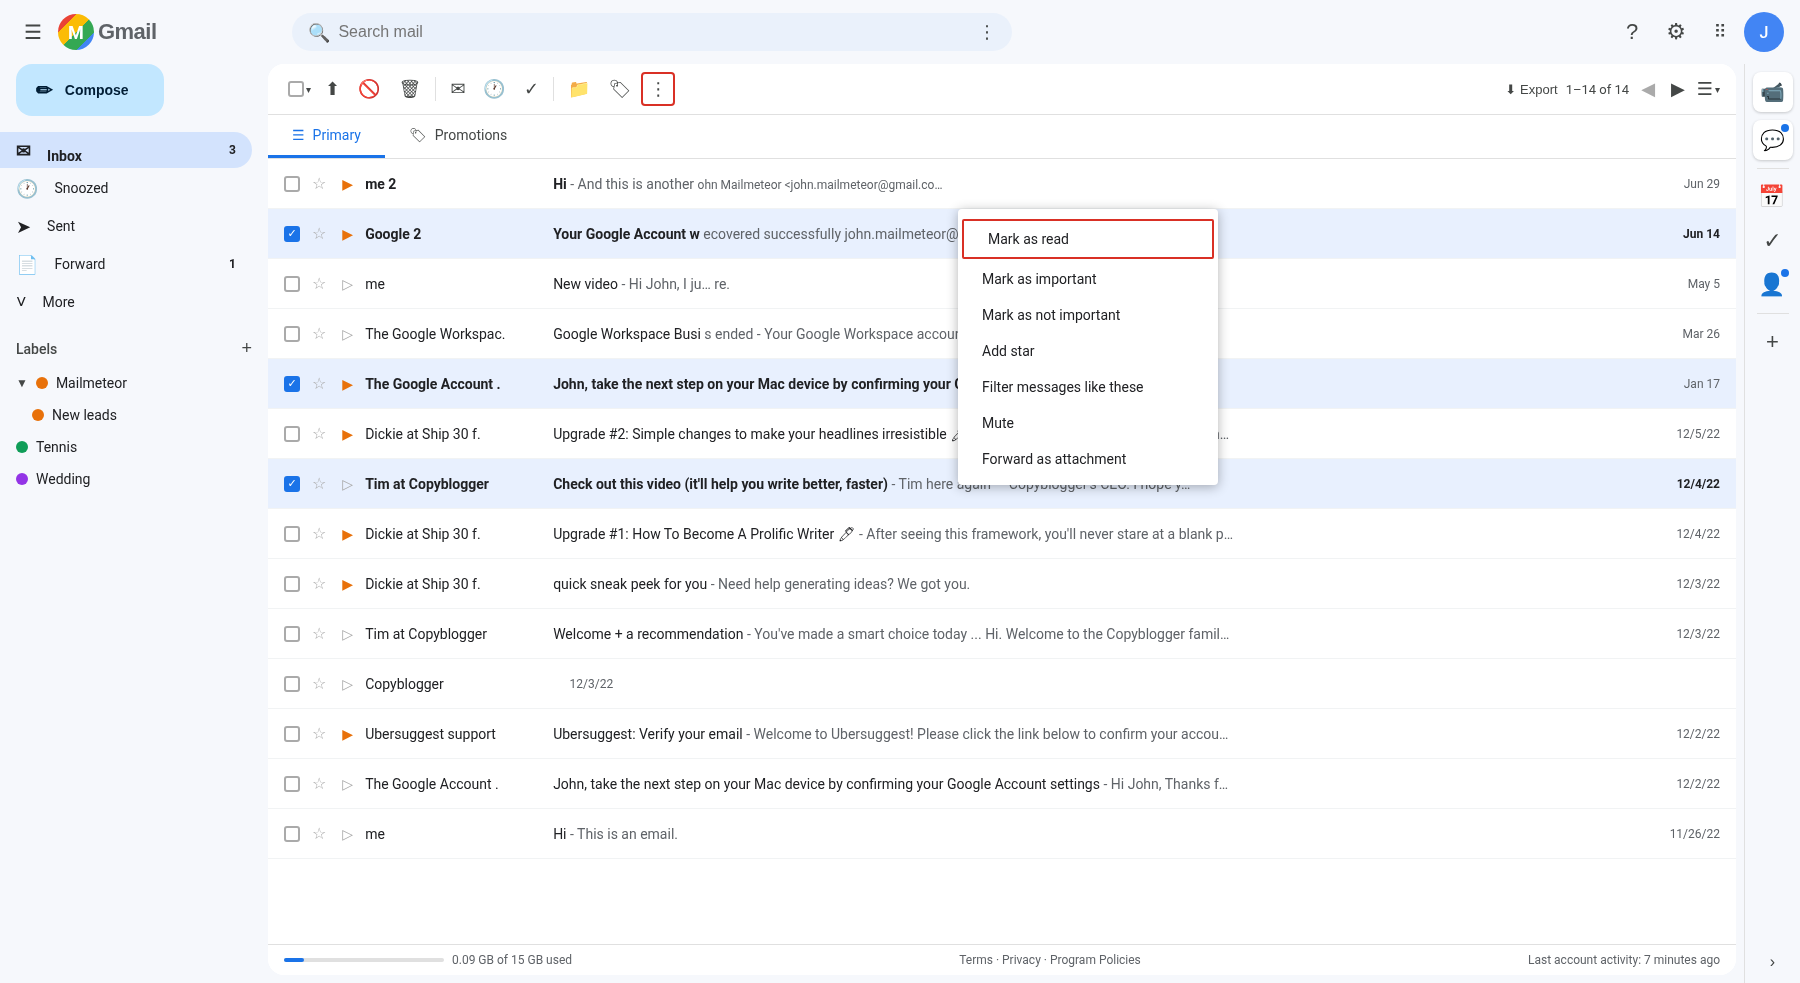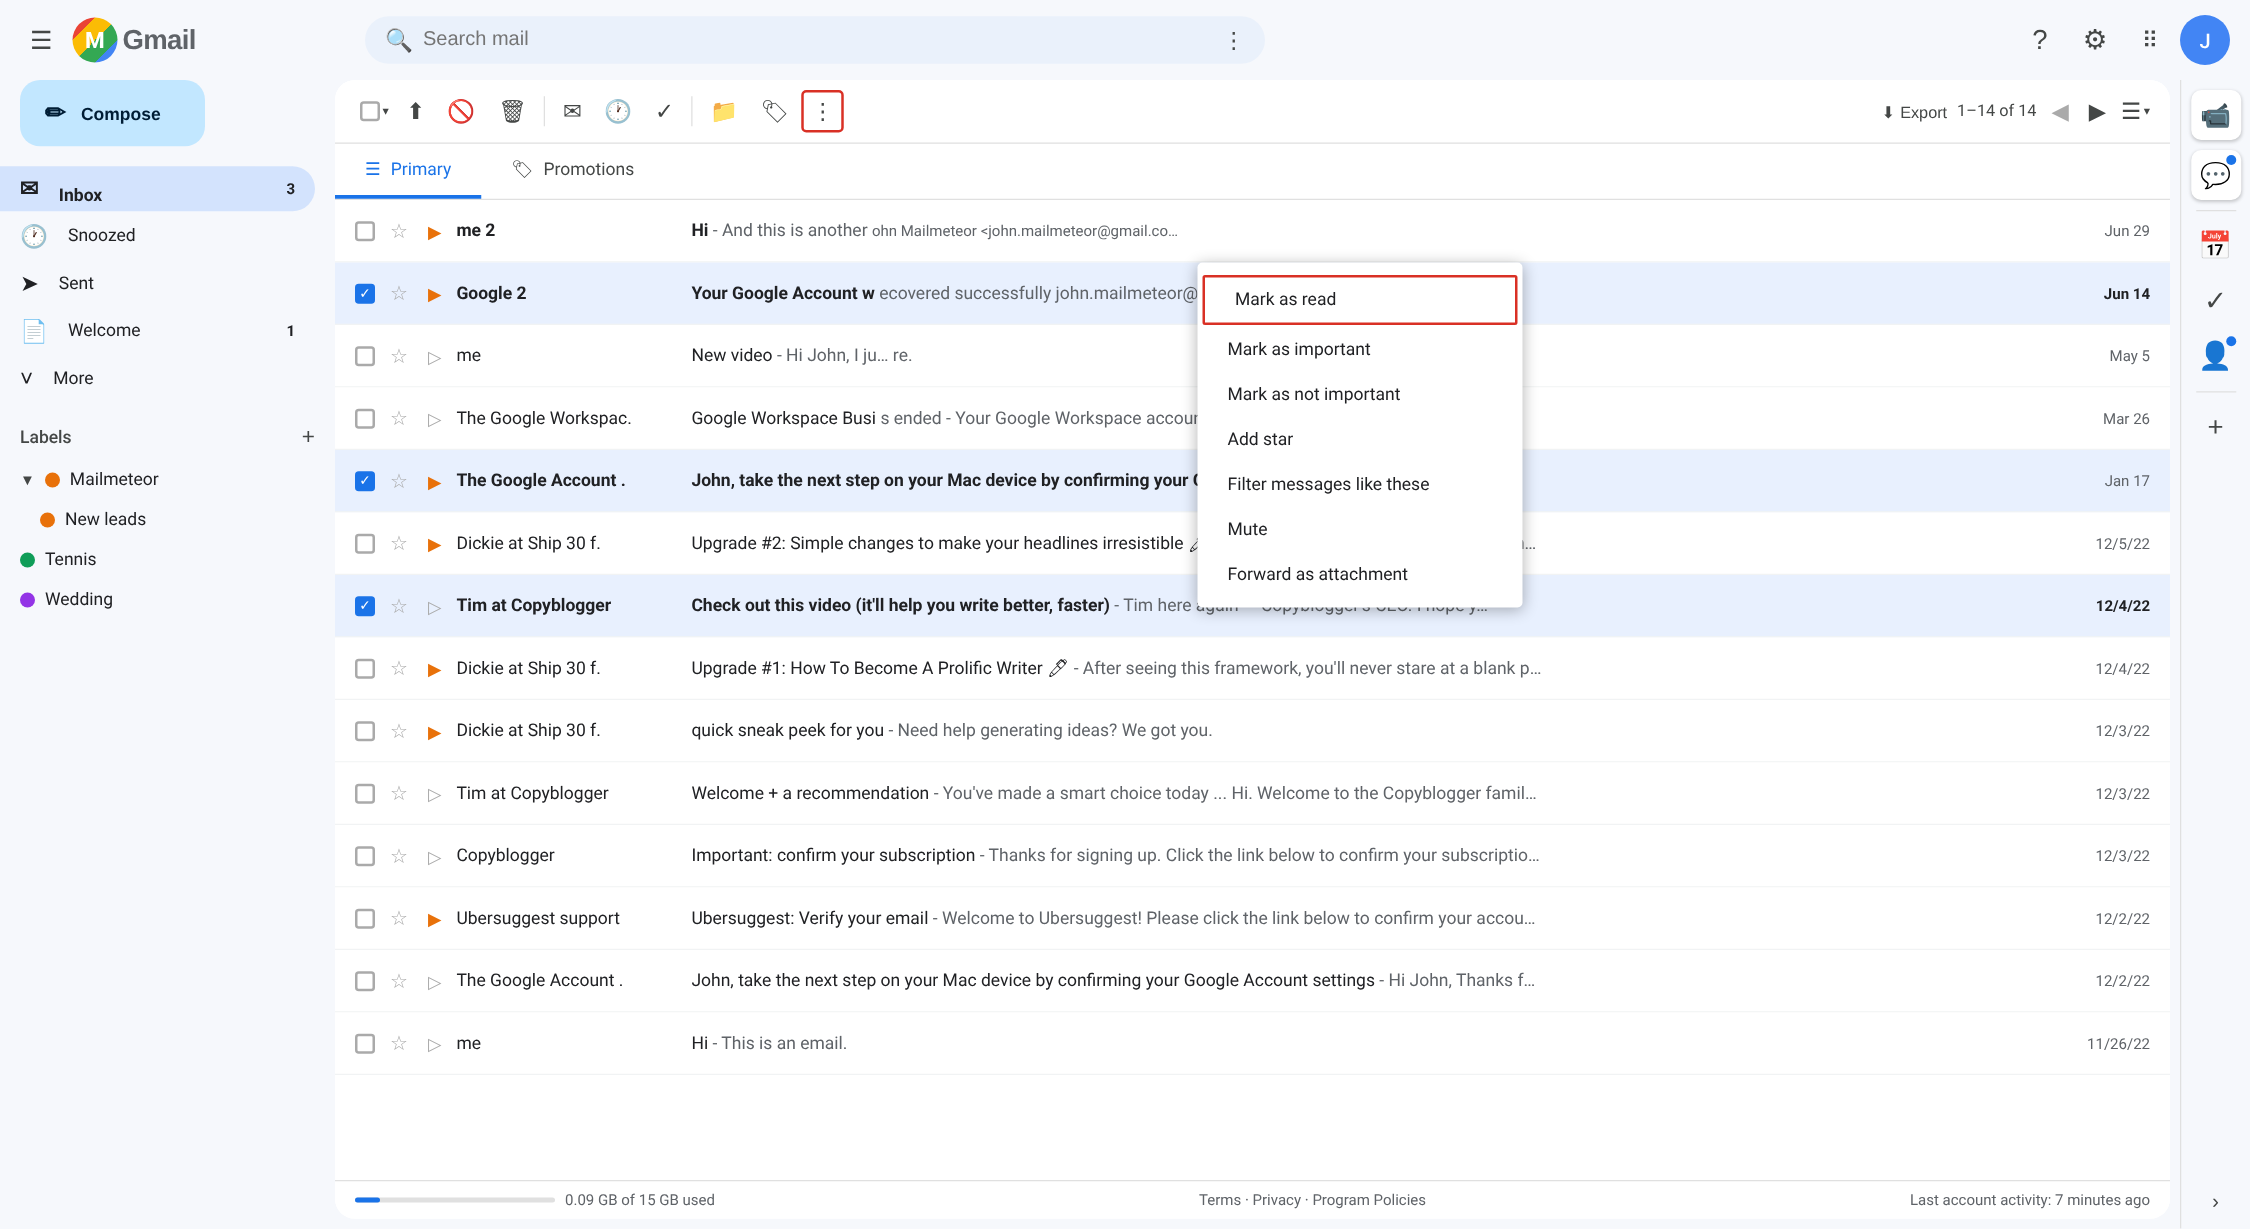--- a/index.html
+++ b/index.html
@@ -51,21 +51,21 @@
       <div style="display:flex;align-items:center;gap:16px;padding:4px 16px;border-radius:0 24px 24px 0;cursor:pointer;height:36px;font-size:14px;width:calc(100% - 16px);margin-bottom:2px;">
         <span style="font-size:18px;">🕐</span>
         <span style="flex:1;">Snoozed</span>
       </div>
       <div style="display:flex;align-items:center;gap:16px;padding:4px 16px;border-radius:0 24px 24px 0;cursor:pointer;height:36px;font-size:14px;width:calc(100% - 16px);margin-bottom:2px;">
         <span style="font-size:18px;">➤</span>
         <span style="flex:1;">Sent</span>
       </div>
       <div style="display:flex;align-items:center;gap:16px;padding:4px 16px;border-radius:0 24px 24px 0;cursor:pointer;height:36px;font-size:14px;width:calc(100% - 16px);margin-bottom:2px;">
         <span style="font-size:18px;">📄</span>
-        <span style="flex:1;">Welcome</span>
+        <span style="flex:1;">Forward</span>
         <span style="font-size:12px;font-weight:700;">1</span>
       </div>
       <div style="display:flex;align-items:center;gap:16px;padding:4px 16px;border-radius:0 24px 24px 0;cursor:pointer;height:36px;font-size:14px;width:calc(100% - 16px);margin-bottom:2px;">
         <span style="font-size:18px;">˅</span>
         <span style="flex:1;">More</span>
       </div>
 
       <div style="margin-top:8px;">
         <div style="display:flex;align-items:center;justify-content:space-between;padding:8px 16px;color:#444746;font-size:14px;font-weight:500;">
           <span>Labels</span>
@@ -224,21 +224,20 @@
           <span style="width:180px;min-width:180px;font-size:14px;font-weight:400;white-space:nowrap;overflow:hidden;text-overflow:ellipsis;">Tim at Copyblogger</span>
           <span style="flex:1;font-size:14px;white-space:nowrap;overflow:hidden;text-overflow:ellipsis;"><span style="font-weight:400;">Welcome + a recommendation</span> <span style="color:#5f6368;">- You've made a smart choice today ... Hi. Welcome to the Copyblogger famil…</span></span>
           <span style="font-size:12px;color:#5f6368;white-space:nowrap;min-width:60px;text-align:right;">12/3/22</span>
         </div>
 
         <div style="display:flex;align-items:center;padding:0 16px;height:50px;border-bottom:1px solid #f1f3f4;cursor:pointer;gap:8px;background:#fff;">
           <div style="width:16px;height:16px;border:2px solid #aaa;border-radius:3px;background:white;cursor:pointer;min-width:16px;"></div>
           <button style="background:none;border:none;cursor:pointer;font-size:16px;color:#aaa;padding:4px;">☆</button>
           <button style="background:none;border:none;cursor:pointer;font-size:14px;color:#aaa;padding:4px;">▷</button>
           <span style="width:180px;min-width:180px;font-size:14px;font-weight:400;white-space:nowrap;overflow:hidden;text-overflow:ellipsis;">Copyblogger</span>
-          <span style="flex:1;font-size:14px;white-space:nowrap;overflow:hidden;text-overflow:ellipsis;"><span style="font-weight:400;">Important: confirm your subscription</span> <span style="color:#5f6368;">- Thanks for signing up. Click the link below to confirm your subscriptio…</span></span>
           <span style="font-size:12px;color:#5f6368;white-space:nowrap;min-width:60px;text-align:right;">12/3/22</span>
         </div>
 
         <div style="display:flex;align-items:center;padding:0 16px;height:50px;border-bottom:1px solid #f1f3f4;cursor:pointer;gap:8px;background:#fff;">
           <div style="width:16px;height:16px;border:2px solid #aaa;border-radius:3px;background:white;cursor:pointer;min-width:16px;"></div>
           <button style="background:none;border:none;cursor:pointer;font-size:16px;color:#aaa;padding:4px;">☆</button>
           <button style="background:none;border:none;cursor:pointer;font-size:14px;color:#e8710a;padding:4px;">▶</button>
           <span style="width:180px;min-width:180px;font-size:14px;font-weight:400;white-space:nowrap;overflow:hidden;text-overflow:ellipsis;">Ubersuggest support</span>
           <span style="flex:1;font-size:14px;white-space:nowrap;overflow:hidden;text-overflow:ellipsis;"><span style="font-weight:400;">Ubersuggest: Verify your email</span> <span style="color:#5f6368;">- Welcome to Ubersuggest! Please click the link below to confirm your accou…</span></span>
           <span style="font-size:12px;color:#5f6368;white-space:nowrap;min-width:60px;text-align:right;">12/2/22</span>

